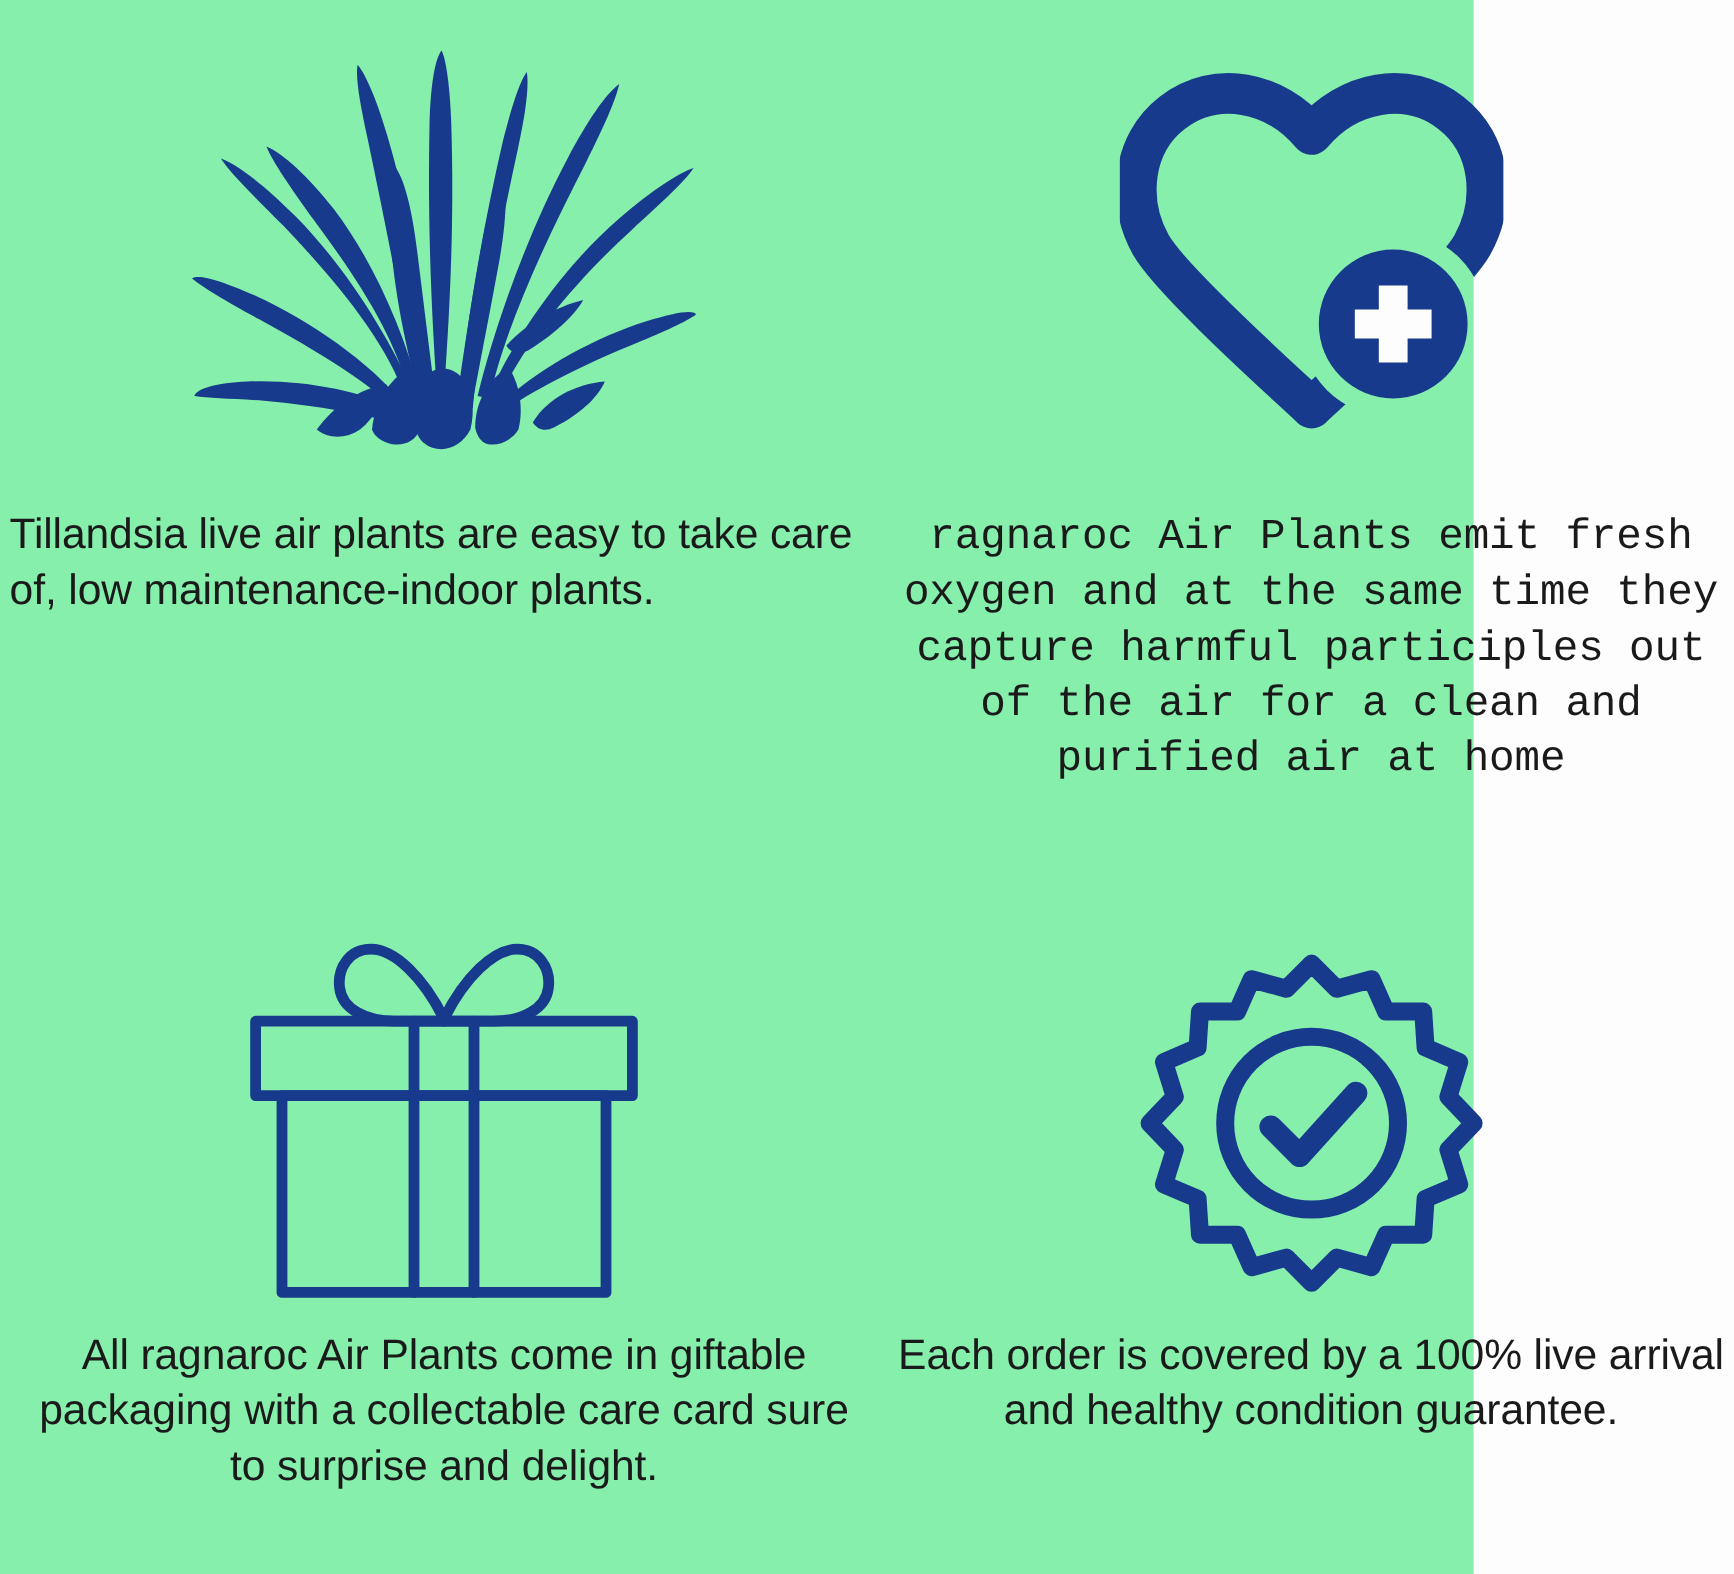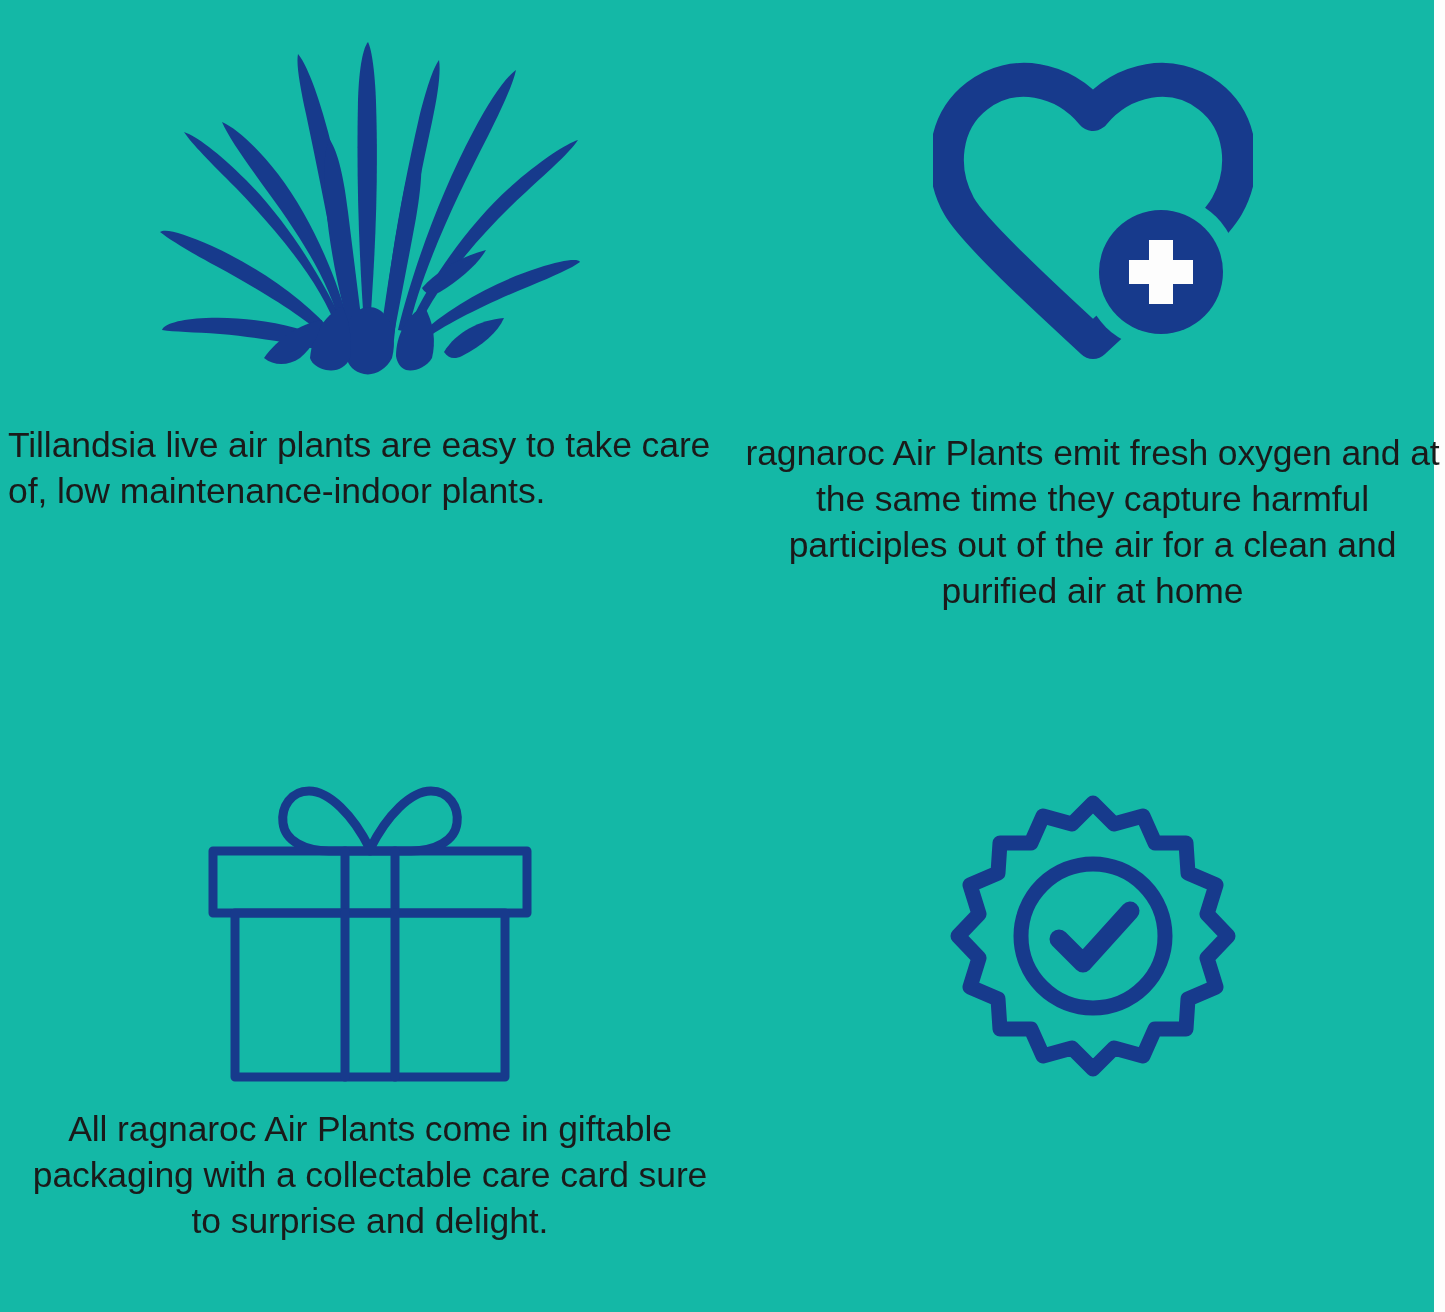--- a/index.html
+++ b/index.html
@@ -9,26 +9,26 @@
   }
   body {
     width: 1445px;
     height: 1312px;
     background: #fdfdfd;
     font-family: "Liberation Sans", sans-serif;
     overflow: hidden;
   }
 
   .feature-grid {
-    width: 1434px;
+    width: 1228px;
     height: 1312px;
     display: grid;
     grid-template-columns: 740px 705px;
     grid-template-rows: 656px 656px;
-    background: #14b8a6;
+    background: #86efac;
   }
 
   .feature-cell {
     position: relative;
     display: flex;
     flex-direction: column;
     box-sizing: border-box;
   }
 
   
@@ -56,20 +56,21 @@
 
   .cell-plant .caption {
     text-align: left;
     padding: 0 4px 0 8px;
     margin-top: 12px;
   }
   .cell-heart .caption {
     text-align: center;
     padding: 0 2px 0 2px;
     margin-top: 20px;
+    font-family: Liberation Mono, monospace;
   }
   .cell-gift .caption {
     text-align: center;
     padding: 0 26px;
     margin-top: 0;
   }
   .cell-badge .caption {
     text-align: center;
     padding: 0 6px;
     margin-top: 0;
@@ -198,15 +199,16 @@
                    L 22 194 L 31 165 L 10 143 L 31 121
                    L 22 92 L 50 80 L 52 50 L 83 50
                    L 95 23 L 124 31 Z"></path>
 
           <circle cx="145" cy="143" r="72"></circle>
 
           <path d="M111 146 L 135 170 L 182 118" stroke-width="19"></path>
         </g>
       </svg>
     </div>
+    <div class="caption">Each order is covered by a 100% live arrival and healthy condition guarantee.</div>
   </div>
 
 </div>
 
 </body></html>

